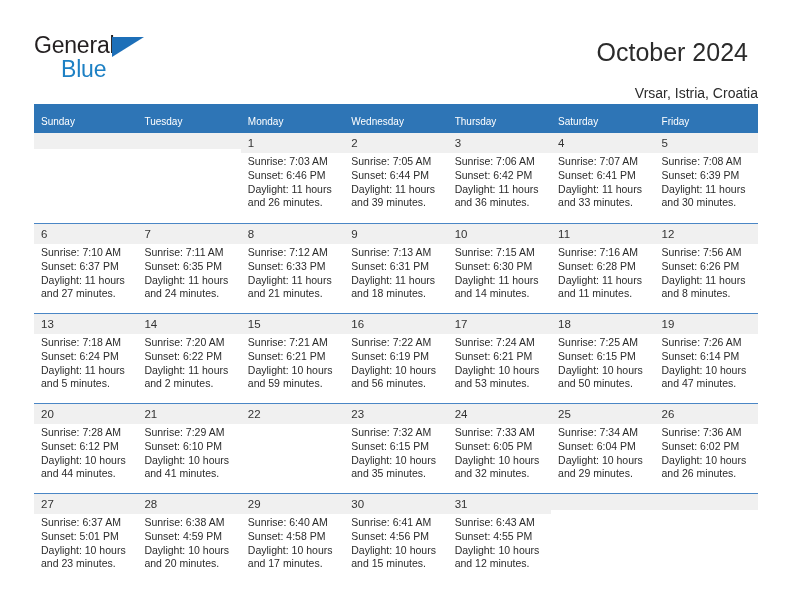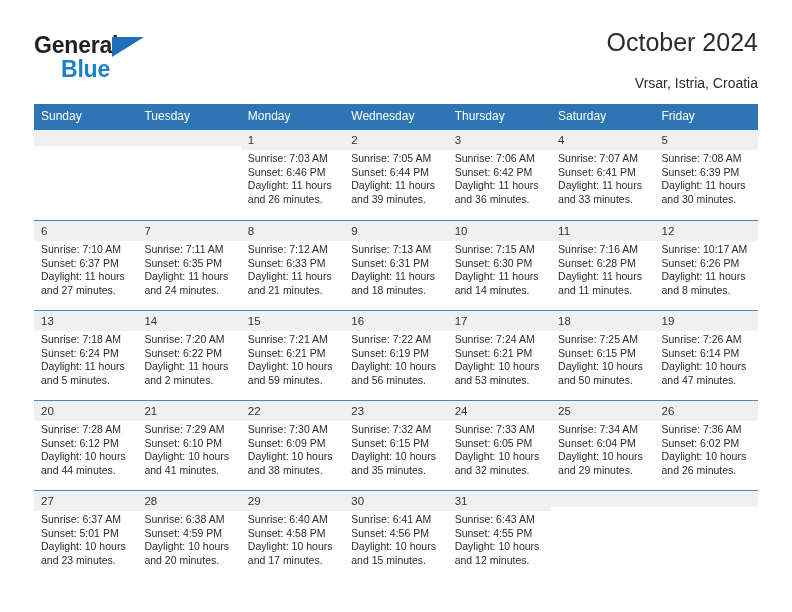--- a/index.html
+++ b/index.html
@@ -30,21 +30,20 @@
     right: 34px;
     height: 68px;
   }
 
   .logo {
     position: absolute;
     left: 0;
     top: 6px;
     width: 220px;
     height: 56px;
-    font-weight: bold;
   }
   .logo-general {
     font-size: 23px;
     color: #231f20;
     letter-spacing: -0.2px;
     line-height: 1;
     display: block;
   }
   .logo-blue {
     font-size: 23px;
@@ -69,21 +68,21 @@
     position: absolute;
     right: 0;
     top: 0;
     text-align: right;
   }
   .cal-title {
     font-size: 25px;
     font-weight: normal;
     color: #2b2b2b;
     line-height: 1.15;
-    margin: 0;
+    margin: 10px;
   }
   .cal-subtitle {
     font-size: 14px;
     color: #2b2b2b;
     margin-top: 18px;
     line-height: 1.2;
   }
 
   
   .calendar {
@@ -93,22 +92,22 @@
     width: 724px;
   }
 
   .weekday-row {
     display: flex;
     background: #2e75b6;
   }
   .weekday-cell {
     flex: 1 1 0;
     color: #ffffff;
-    font-size: 12px;
-    padding: 5px 0 5px 7px;
+    font-size: 10px;
+    padding: 11px 0 5px 7px;
     box-sizing: border-box;
     line-height: 1.3;
     white-space: nowrap;
   }
 
   .week-row {
     display: flex;
     border-top: 1px solid #4a86c5;
     height: 90px;
     box-sizing: border-box;
@@ -267,21 +266,21 @@
             <div class="day-number">11</div>
             <div class="day-info">
               <div>Sunrise: 7:16 AM</div>
               <div>Sunset: 6:28 PM</div>
               <div>Daylight: 11 hours and 11 minutes.</div>
             </div>
           </div>
           <div class="day-cell">
             <div class="day-number">12</div>
             <div class="day-info">
-              <div>Sunrise: 10:17 AM</div>
+              <div>Sunrise: 7:56 AM</div>
               <div>Sunset: 6:26 PM</div>
               <div>Daylight: 11 hours and 8 minutes.</div>
             </div>
           </div>
         </div>
         <div class="week-row">
           <div class="day-cell">
             <div class="day-number">13</div>
             <div class="day-info">
               <div>Sunrise: 7:18 AM</div>
@@ -350,25 +349,20 @@
           <div class="day-cell">
             <div class="day-number">21</div>
             <div class="day-info">
               <div>Sunrise: 7:29 AM</div>
               <div>Sunset: 6:10 PM</div>
               <div>Daylight: 10 hours and 41 minutes.</div>
             </div>
           </div>
           <div class="day-cell">
             <div class="day-number">22</div>
-            <div class="day-info">
-              <div>Sunrise: 7:30 AM</div>
-              <div>Sunset: 6:09 PM</div>
-              <div>Daylight: 10 hours and 38 minutes.</div>
-            </div>
           </div>
           <div class="day-cell">
             <div class="day-number">23</div>
             <div class="day-info">
               <div>Sunrise: 7:32 AM</div>
               <div>Sunset: 6:15 PM</div>
               <div>Daylight: 10 hours and 35 minutes.</div>
             </div>
           </div>
           <div class="day-cell">

